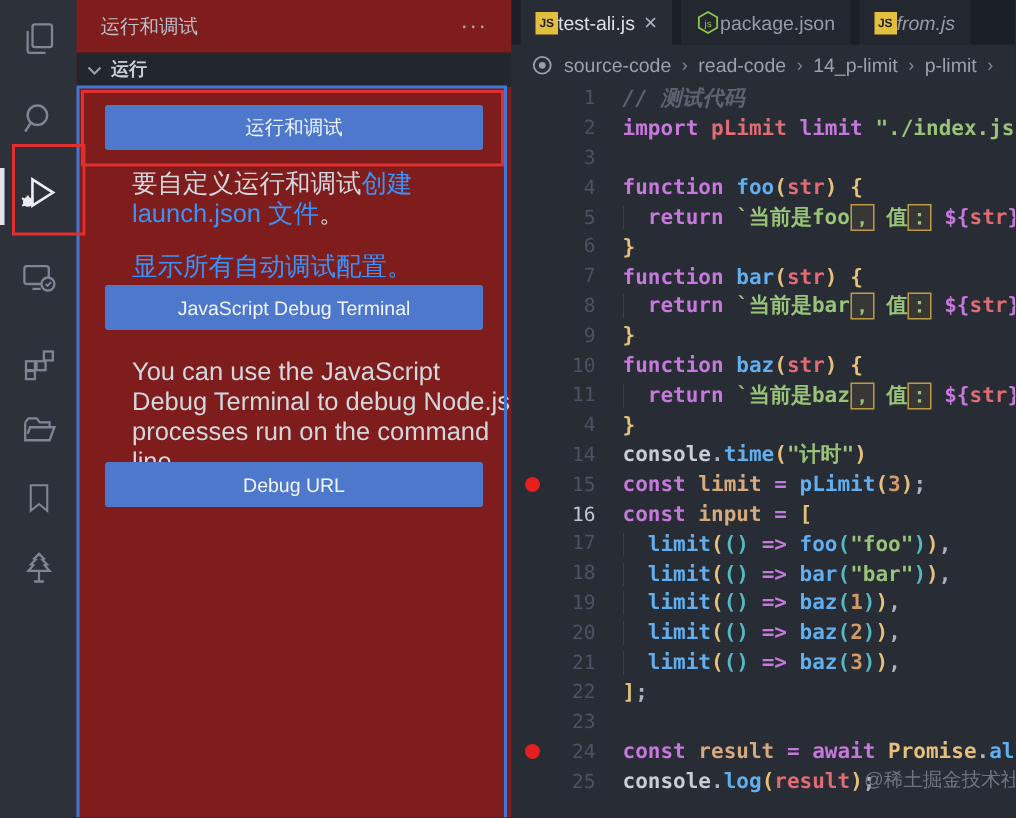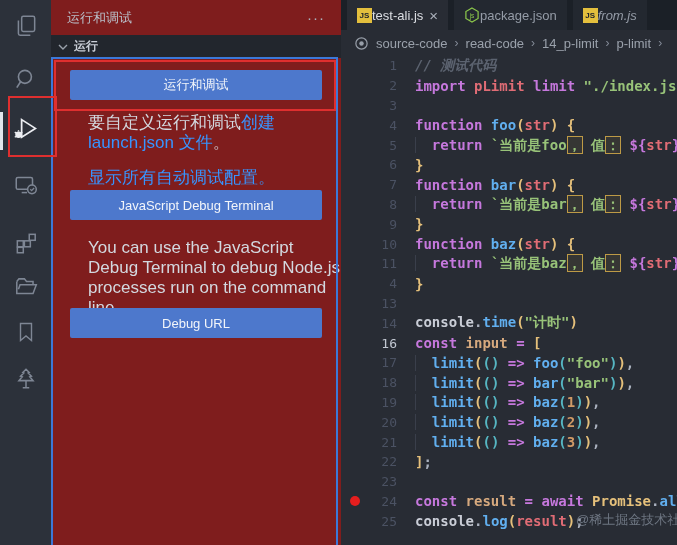--- a/index.html
+++ b/index.html
@@ -213,22 +213,22 @@
           <div class="cl"><div class="gut"><div class="bp-cell"></div><div class="ln">3</div></div><div class="cc"></div></div>
           <div class="cl"><div class="gut"><div class="bp-cell"></div><div class="ln">4</div></div><div class="cc"><span class="tk kw">function </span><span class="tk fn">foo</span><span class="tk b1">(</span><span class="tk ref">str</span><span class="tk b1">)</span><span class="tk b1"> {</span></div></div>
           <div class="cl"><div class="gut"><div class="bp-cell"></div><div class="ln">5</div></div><div class="cc"><span class="tk ind">  </span><span class="tk kw">return </span><span class="tk str">`当前是foo</span><span class="tk box">，</span><span class="tk str"> 值</span><span class="tk box">：</span><span class="tk pun"> </span><span class="tk kw">${</span><span class="tk ref">str</span><span class="tk kw">}</span></div></div>
           <div class="cl"><div class="gut"><div class="bp-cell"></div><div class="ln">6</div></div><div class="cc"><span class="tk b1">}</span></div></div>
           <div class="cl"><div class="gut"><div class="bp-cell"></div><div class="ln">7</div></div><div class="cc"><span class="tk kw">function </span><span class="tk fn">bar</span><span class="tk b1">(</span><span class="tk ref">str</span><span class="tk b1">)</span><span class="tk b1"> {</span></div></div>
           <div class="cl"><div class="gut"><div class="bp-cell"></div><div class="ln">8</div></div><div class="cc"><span class="tk ind">  </span><span class="tk kw">return </span><span class="tk str">`当前是bar</span><span class="tk box">，</span><span class="tk str"> 值</span><span class="tk box">：</span><span class="tk pun"> </span><span class="tk kw">${</span><span class="tk ref">str</span><span class="tk kw">}</span></div></div>
           <div class="cl"><div class="gut"><div class="bp-cell"></div><div class="ln">9</div></div><div class="cc"><span class="tk b1">}</span></div></div>
           <div class="cl"><div class="gut"><div class="bp-cell"></div><div class="ln">10</div></div><div class="cc"><span class="tk kw">function </span><span class="tk fn">baz</span><span class="tk b1">(</span><span class="tk ref">str</span><span class="tk b1">)</span><span class="tk b1"> {</span></div></div>
           <div class="cl"><div class="gut"><div class="bp-cell"></div><div class="ln">11</div></div><div class="cc"><span class="tk ind">  </span><span class="tk kw">return </span><span class="tk str">`当前是baz</span><span class="tk box">，</span><span class="tk str"> 值</span><span class="tk box">：</span><span class="tk pun"> </span><span class="tk kw">${</span><span class="tk ref">str</span><span class="tk kw">}</span></div></div>
           <div class="cl"><div class="gut"><div class="bp-cell"></div><div class="ln">4</div></div><div class="cc"><span class="tk b1">}</span></div></div>
-          <div class="cl"><div class="gut"><div class="bp-cell"></div><div class="ln">13</div></div><div class="cc"></div></div>
           <div class="cl"><div class="gut"><div class="bp-cell"></div><div class="ln">14</div></div><div class="cc"><span class="tk obj">console</span><span class="tk pun">.</span><span class="tk fn">time</span><span class="tk b1">(</span><span class="tk str">"计时"</span><span class="tk b1">)</span></div></div>
+          <div class="cl"><div class="gut"><div class="bp-cell"><div class="bp-dot"></div></div><div class="ln">15</div></div><div class="cc"><span class="tk kw">const </span><span class="tk cvar">limit</span><span class="tk kw"> = </span><span class="tk fn">pLimit</span><span class="tk b1">(</span><span class="tk num">3</span><span class="tk b1">)</span><span class="tk pun">;</span></div></div>
           <div class="cl active"><div class="gut"><div class="bp-cell"></div><div class="ln">16</div></div><div class="cc"><span class="tk kw">const </span><span class="tk cvar">input</span><span class="tk kw"> = </span><span class="tk b1">[</span></div></div>
           <div class="cl"><div class="gut"><div class="bp-cell"></div><div class="ln">17</div></div><div class="cc"><span class="tk ind">  </span><span class="tk fn">limit</span><span class="tk b1">(</span><span class="tk b2">()</span><span class="tk pun"> </span><span class="tk kw">=&gt;</span><span class="tk pun"> </span><span class="tk fn">foo</span><span class="tk b2">(</span><span class="tk str">"foo"</span><span class="tk b2">)</span><span class="tk b1">)</span><span class="tk pun">,</span></div></div>
           <div class="cl"><div class="gut"><div class="bp-cell"></div><div class="ln">18</div></div><div class="cc"><span class="tk ind">  </span><span class="tk fn">limit</span><span class="tk b1">(</span><span class="tk b2">()</span><span class="tk pun"> </span><span class="tk kw">=&gt;</span><span class="tk pun"> </span><span class="tk fn">bar</span><span class="tk b2">(</span><span class="tk str">"bar"</span><span class="tk b2">)</span><span class="tk b1">)</span><span class="tk pun">,</span></div></div>
           <div class="cl"><div class="gut"><div class="bp-cell"></div><div class="ln">19</div></div><div class="cc"><span class="tk ind">  </span><span class="tk fn">limit</span><span class="tk b1">(</span><span class="tk b2">()</span><span class="tk pun"> </span><span class="tk kw">=&gt;</span><span class="tk pun"> </span><span class="tk fn">baz</span><span class="tk b2">(</span><span class="tk num">1</span><span class="tk b2">)</span><span class="tk b1">)</span><span class="tk pun">,</span></div></div>
           <div class="cl"><div class="gut"><div class="bp-cell"></div><div class="ln">20</div></div><div class="cc"><span class="tk ind">  </span><span class="tk fn">limit</span><span class="tk b1">(</span><span class="tk b2">()</span><span class="tk pun"> </span><span class="tk kw">=&gt;</span><span class="tk pun"> </span><span class="tk fn">baz</span><span class="tk b2">(</span><span class="tk num">2</span><span class="tk b2">)</span><span class="tk b1">)</span><span class="tk pun">,</span></div></div>
           <div class="cl"><div class="gut"><div class="bp-cell"></div><div class="ln">21</div></div><div class="cc"><span class="tk ind">  </span><span class="tk fn">limit</span><span class="tk b1">(</span><span class="tk b2">()</span><span class="tk pun"> </span><span class="tk kw">=&gt;</span><span class="tk pun"> </span><span class="tk fn">baz</span><span class="tk b2">(</span><span class="tk num">3</span><span class="tk b2">)</span><span class="tk b1">)</span><span class="tk pun">,</span></div></div>
           <div class="cl"><div class="gut"><div class="bp-cell"></div><div class="ln">22</div></div><div class="cc"><span class="tk b1">]</span><span class="tk pun">;</span></div></div>
           <div class="cl"><div class="gut"><div class="bp-cell"></div><div class="ln">23</div></div></div>
           <div class="cl"><div class="gut"><div class="bp-cell"><div class="bp-dot"></div></div><div class="ln">24</div></div><div class="cc"><span class="tk kw">const </span><span class="tk cvar">result</span><span class="tk kw"> = </span><span class="tk kw">await </span><span class="tk cls">Promise</span><span class="tk pun">.</span><span class="tk fn">all</span></div></div>
           <div class="cl"><div class="gut"><div class="bp-cell"></div><div class="ln">25</div></div><div class="cc"><span class="tk obj">console</span><span class="tk pun">.</span><span class="tk fn">log</span><span class="tk b1">(</span><span class="tk ref">result</span><span class="tk b1">)</span><span class="tk pun">;</span></div></div>

